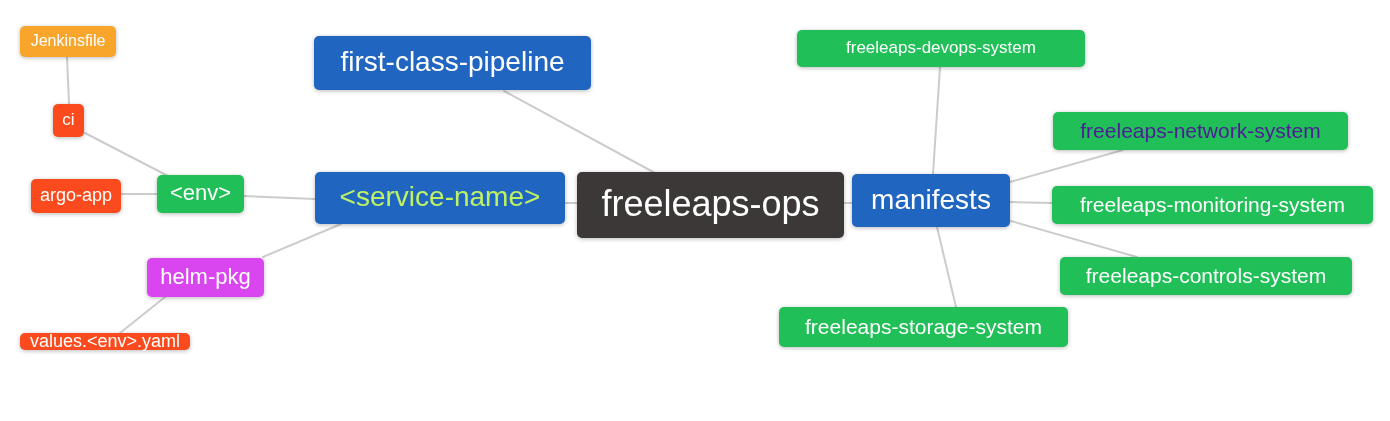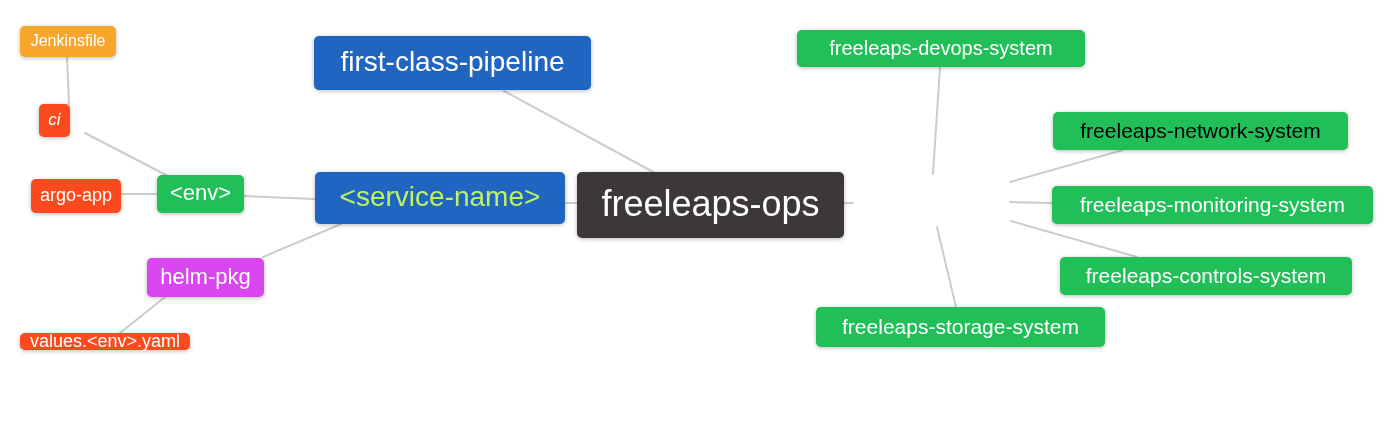--- a/index.html
+++ b/index.html
@@ -53,26 +53,27 @@
       <line x1="120" y1="333" x2="165" y2="297" stroke="#cccccc" stroke-width="2" stroke-linecap="round"></line>
       <line x1="843" y1="203" x2="853" y2="203" stroke="#cccccc" stroke-width="2" stroke-linecap="round"></line>
       <line x1="933" y1="174" x2="940" y2="67" stroke="#cccccc" stroke-width="2" stroke-linecap="round"></line>
       <line x1="1010" y1="182" x2="1123" y2="150" stroke="#cccccc" stroke-width="2" stroke-linecap="round"></line>
       <line x1="1010" y1="202" x2="1052" y2="203" stroke="#cccccc" stroke-width="2" stroke-linecap="round"></line>
       <line x1="1011" y1="221" x2="1137" y2="257" stroke="#cccccc" stroke-width="2" stroke-linecap="round"></line>
       <line x1="937" y1="227" x2="956" y2="307" stroke="#cccccc" stroke-width="2" stroke-linecap="round"></line>
     </svg>
 
 <div class="node" style="left: 20px; top: 26px; width: 96px; height: 31px; font-size: 16px; background: rgb(248, 166, 43); color: rgb(255, 255, 255);">Jenkinsfile</div>
-    <div class="node" style="left: 39px; top: 104px; width: 31px; height: 33px; font-size: 17px; background: rgb(251, 75, 30); color: rgb(255, 255, 255); font-style: italic;">ci</div>
+    <div class="node" style="left: 53px; top: 104px; width: 31px; height: 33px; font-size: 17px; background: rgb(251, 75, 30); color: rgb(255, 255, 255);">ci</div>
     <div class="node" style="left: 31px; top: 179px; width: 90px; height: 34px; font-size: 18px; background: rgb(251, 75, 30); color: rgb(255, 255, 255);">argo-app</div>
     <div class="node" style="left: 157px; top: 175px; width: 87px; height: 38px; font-size: 22px; background: rgb(33, 191, 88); color: rgb(255, 255, 255);">&lt;env&gt;</div>
     <div class="node" style="left: 315px; top: 172px; width: 250px; height: 52px; font-size: 28px; background: rgb(32, 102, 193); color: #bef264;">&lt;service-name&gt;</div>
     <div class="node" style="left: 314px; top: 36px; width: 277px; height: 54px; font-size: 28px; background: rgb(32, 102, 193); color: rgb(255, 255, 255);">first-class-pipeline</div>
     <div class="node" style="left: 577px; top: 172px; width: 267px; height: 66px; font-size: 36px; background: rgb(59, 56, 55); color: rgb(255, 255, 255); text-align: center;">freeleaps-ops</div>
+    <div class="node" style="left: 852px; top: 174px; width: 158px; height: 53px; font-size: 28px; background: rgb(32, 102, 193); color: rgb(255, 255, 255);">manifests</div>
     <div class="node" style="left: 147px; top: 258px; width: 117px; height: 39px; font-size: 22px; background: #d946ef; color: rgb(255, 255, 255);">helm-pkg</div>
     <div class="node" style="left: 20px; top: 333px; width: 170px; height: 17px; font-size: 18px; background: rgb(251, 75, 30); color: rgb(255, 255, 255);">values.&lt;env&gt;.yaml</div>
-    <div class="node" style="left: 797px; top: 30px; width: 288px; height: 37px; font-size: 20px; background: rgb(33, 191, 88); color: rgb(255, 255, 255);">freeleaps-devops-system</div>
-    <div class="node" style="left: 1053px; top: 112px; width: 295px; height: 38px; font-size: 21px; background: rgb(33, 191, 88); color: #000000;">freeleaps-network-system</div>
+    <div class="node" style="left: 797px; top: 30px; width: 288px; height: 37px; font-size: 17px; background: rgb(33, 191, 88); color: rgb(255, 255, 255);">freeleaps-devops-system</div>
+    <div class="node" style="left: 1053px; top: 112px; width: 295px; height: 38px; font-size: 21px; background: rgb(33, 191, 88); color: #4c1d95;">freeleaps-network-system</div>
     <div class="node" style="left: 1052px; top: 186px; width: 321px; height: 38px; font-size: 21px; background: rgb(33, 191, 88); color: rgb(255, 255, 255);">freeleaps-monitoring-system</div>
     <div class="node" style="left: 1060px; top: 257px; width: 292px; height: 38px; font-size: 21px; background: rgb(33, 191, 88); color: rgb(255, 255, 255);">freeleaps-controls-system</div>
-    <div class="node" style="left: 816px; top: 307px; width: 289px; height: 40px; font-size: 21px; background: rgb(33, 191, 88); color: rgb(255, 255, 255);">freeleaps-storage-system</div>
+    <div class="node" style="left: 779px; top: 307px; width: 289px; height: 40px; font-size: 21px; background: rgb(33, 191, 88); color: rgb(255, 255, 255);">freeleaps-storage-system</div>
   </div>
 
 </body></html>

